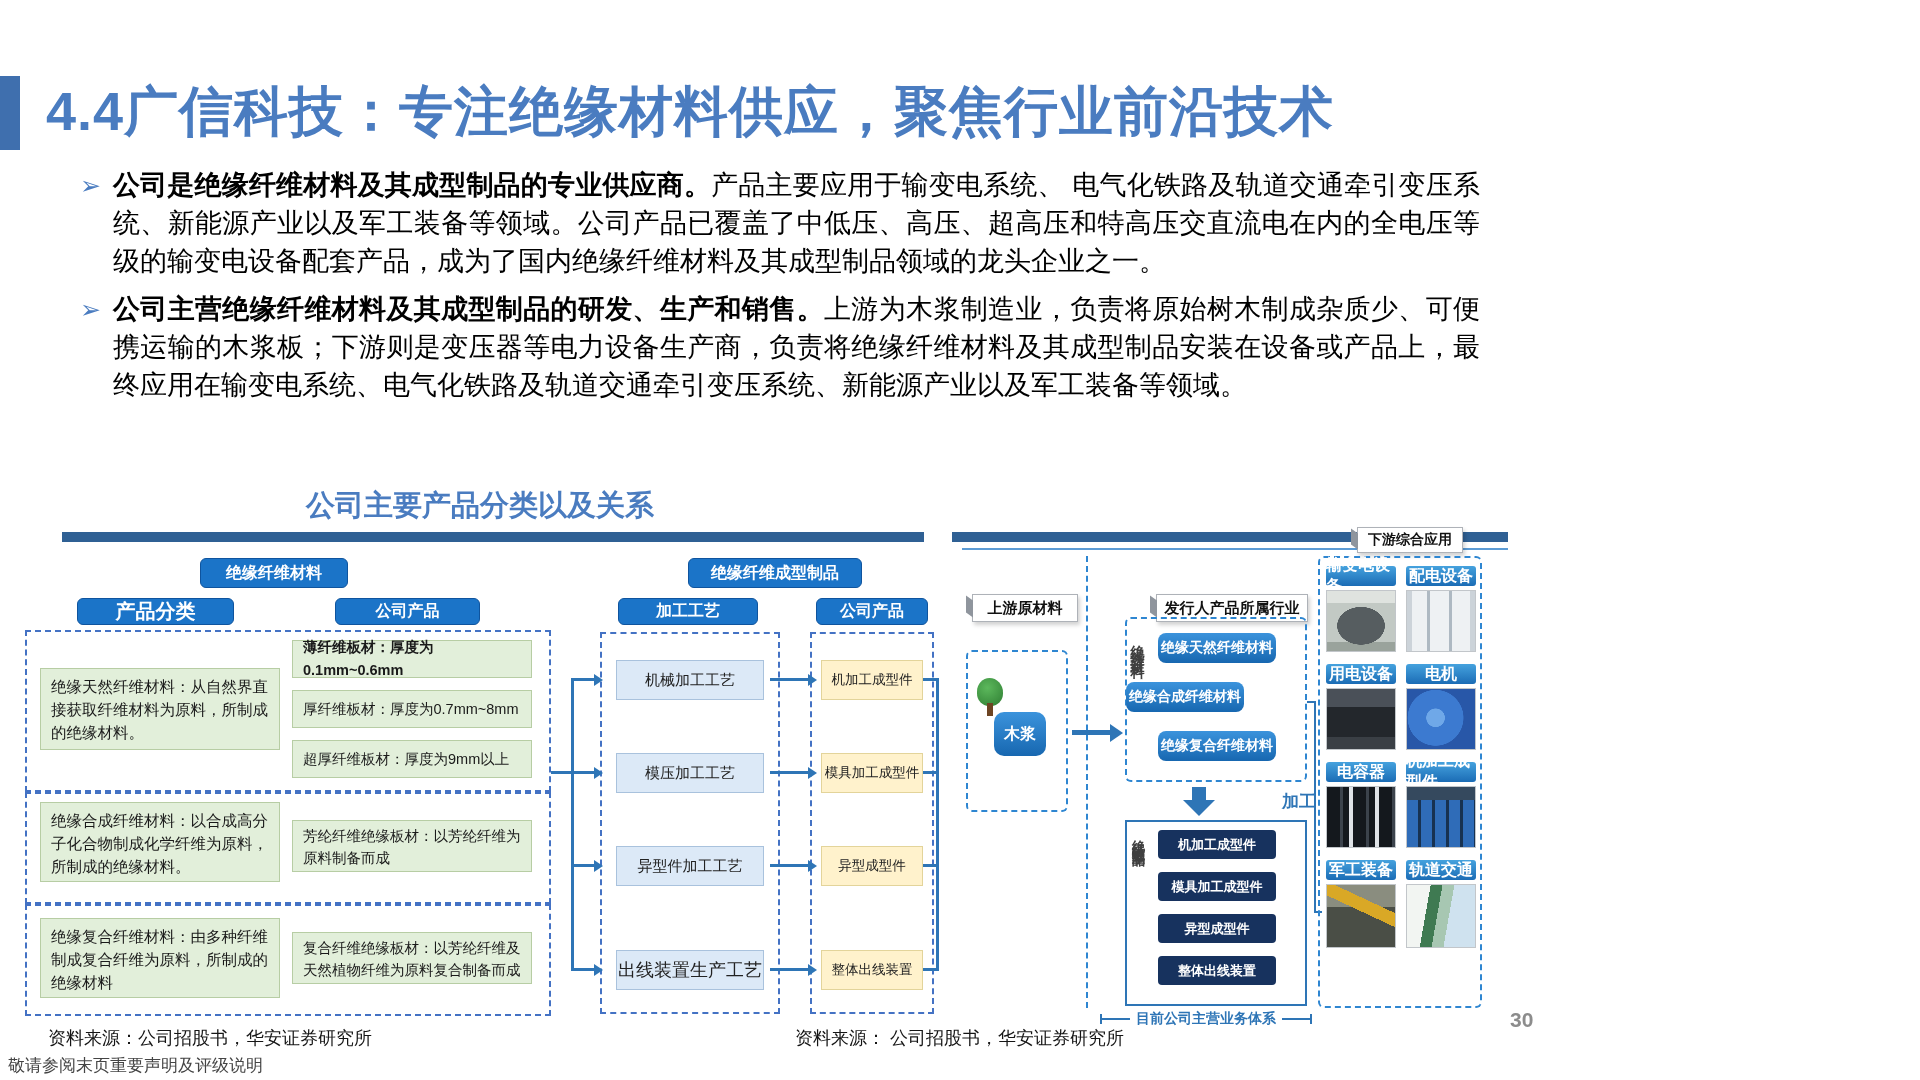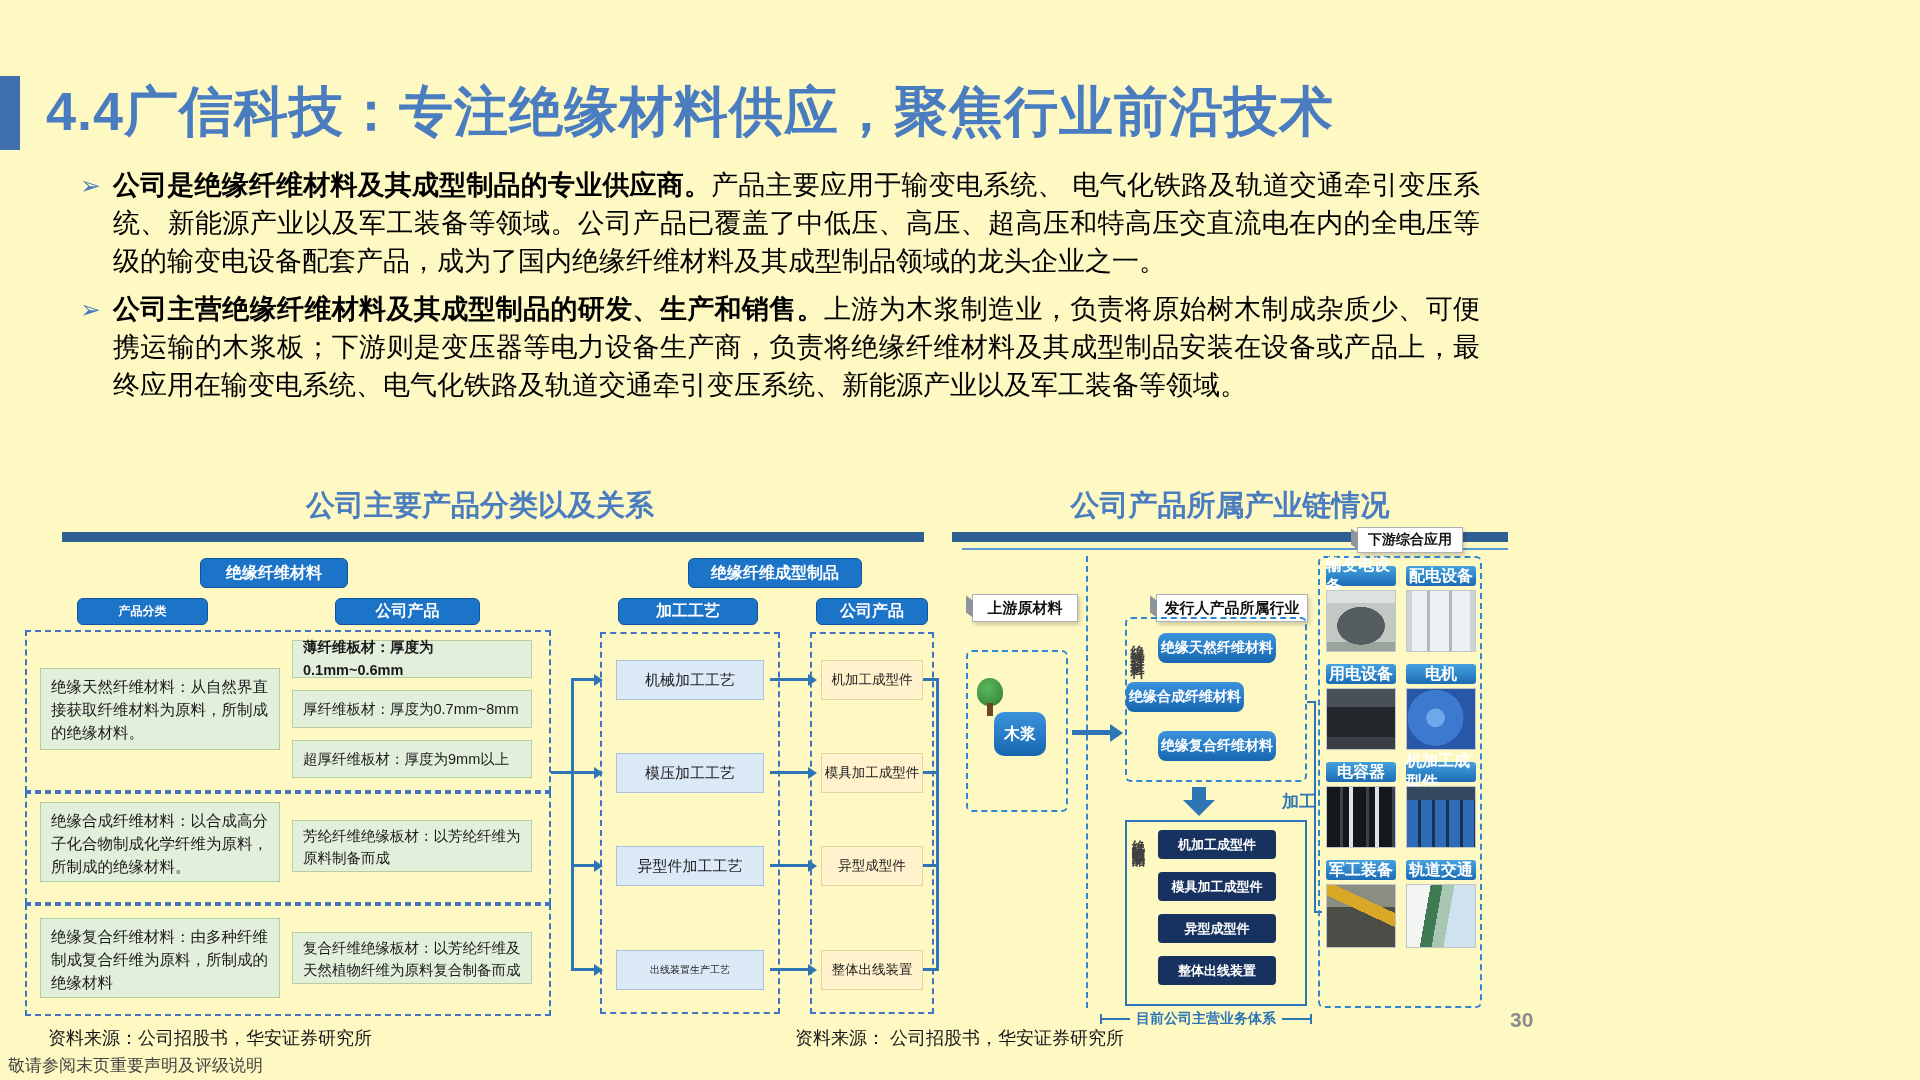--- a/index.html
+++ b/index.html
@@ -1,16 +1,16 @@
 <!DOCTYPE html>
 <html><head>
 <meta charset="utf-8">
 <style>
   html,body{margin:0;padding:0;background:#e8e8e8;}
-  .slide{position:relative;width:1920px;height:1080px;background:#fef9c3;overflow:hidden;
+  .slide{position:relative;width:1920px;height:1080px;background:#ffffff;overflow:hidden;
          font-family:"Liberation Sans","DejaVu Sans",sans-serif;color:#111;}
   
   .accent-bar{position:absolute;left:0;top:76px;width:20px;height:74px;background:#3f6fae;}
   .main-title{position:absolute;left:46px;top:76px;font-size:54px;font-weight:bold;color:#4a7cc0;letter-spacing:1px;white-space:nowrap;}
   
   .bullets{position:absolute;left:80px;top:166px;width:1400px;}
   .bullet{display:flex;gap:12px;margin-bottom:10px;}
   .bullet .mk{color:#4a7cc0;font-size:25px;line-height:38px;flex:0 0 auto;}
   .bullet p{margin:0;font-size:27px;line-height:38px;color:#000;text-align:justify;}
   .bld{font-weight:bold;}
@@ -93,27 +93,26 @@
       <span class="mk">➢</span>
       <p><span class="bld">公司是绝缘纤维材料及其成型制品的专业供应商。</span><span>产品主要应用于输变电系统、 电气化铁路及轨道交通牵引变压系统、新能源产业以及军工装备等领域。公司产品已覆盖了中低压、高压、超高压和特高压交直流电在内的全电压等级的输变电设备配套产品，成为了国内绝缘纤维材料及其成型制品领域的龙头企业之一。</span></p>
     </div>
     <div class="bullet">
       <span class="mk">➢</span>
       <p><span class="bld">公司主营绝缘纤维材料及其成型制品的研发、生产和销售。</span><span>上游为木浆制造业，负责将原始树木制成杂质少、可便携运输的木浆板；下游则是变压器等电力设备生产商，负责将绝缘纤维材料及其成型制品安装在设备或产品上，最终应用在输变电系统、电气化铁路及轨道交通牵引变压系统、新能源产业以及军工装备等领域。</span></p>
     </div>
   </div>
 
   <div class="sec-title" style="left:30px;top:486px;width:900px;">公司主要产品分类以及关系</div>
-  <div class="sec-title" style="left:952px;top:486px;width:556px;">公司产品所属产业链情况</div>
   <div class="bar" style="left:62px;top:532px;width:862px;"></div>
   <div class="bar" style="left:952px;top:532px;width:556px;"></div>
   <div class="thinline" style="left:962px;top:548px;width:546px;"></div>
 
   <div class="pill" style="left:200px;top:558px;width:148px;height:30px;font-size:16px;">绝缘纤维材料</div>
-  <div class="pill" style="left:77px;top:598px;width:131px;height:27px;font-size:12px;">产品分类</div>
+  <div class="pill" style="left:77px;top:598px;width:157px;height:27px;font-size:20px;">产品分类</div>
   <div class="pill" style="left:335px;top:598px;width:145px;height:27px;font-size:16px;">公司产品</div>
 
   <div class="dashbox" style="left:25px;top:630px;width:526px;height:162px;"></div>
   <div class="dashbox" style="left:25px;top:792px;width:526px;height:112px;"></div>
   <div class="dashbox" style="left:25px;top:904px;width:526px;height:112px;"></div>
 
   <div class="gbox" style="left:40px;top:668px;width:240px;height:82px;">绝缘天然纤维材料：从自然界直接获取纤维材料为原料，所制成的绝缘材料。</div>
   <div class="gbox" style="left:40px;top:802px;width:240px;height:80px;">绝缘合成纤维材料：以合成高分子化合物制成化学纤维为原料，所制成的绝缘材料。</div>
   <div class="gbox" style="left:40px;top:918px;width:240px;height:80px;">绝缘复合纤维材料：由多种纤维制成复合纤维为原料，所制成的绝缘材料</div>
 
@@ -126,21 +125,21 @@
   <div class="pill" style="left:688px;top:558px;width:174px;height:30px;font-size:16px;">绝缘纤维成型制品</div>
   <div class="pill" style="left:618px;top:598px;width:140px;height:27px;font-size:16px;">加工工艺</div>
   <div class="pill" style="left:816px;top:598px;width:112px;height:27px;font-size:16px;">公司产品</div>
 
   <div class="dashbox" style="left:600px;top:632px;width:180px;height:382px;"></div>
   <div class="dashbox" style="left:810px;top:632px;width:124px;height:382px;"></div>
 
   <div class="pbox" style="left:616px;top:660px;width:148px;height:40px;">机械加工工艺</div>
   <div class="pbox" style="left:616px;top:753px;width:148px;height:40px;">模压加工工艺</div>
   <div class="pbox" style="left:616px;top:846px;width:148px;height:40px;">异型件加工工艺</div>
-  <div class="pbox" style="left:616px;top:950px;width:148px;height:40px;font-size:10px;">出线装置生产工艺</div>
+  <div class="pbox" style="left:616px;top:950px;width:148px;height:40px;font-size:18px;">出线装置生产工艺</div>
 
   <div class="ybox" style="left:821px;top:660px;width:102px;height:40px;">机加工成型件</div>
   <div class="ybox" style="left:821px;top:753px;width:102px;height:40px;">模具加工成型件</div>
   <div class="ybox" style="left:821px;top:846px;width:102px;height:40px;">异型成型件</div>
   <div class="ybox" style="left:821px;top:950px;width:102px;height:40px;">整体出线装置</div>
 
   <div class="ha" style="left:770px;top:678px;width:38px;"></div>
   <div class="ha" style="left:770px;top:771px;width:38px;"></div>
   <div class="ha" style="left:770px;top:864px;width:38px;"></div>
   <div class="ha" style="left:770px;top:968px;width:38px;"></div>

